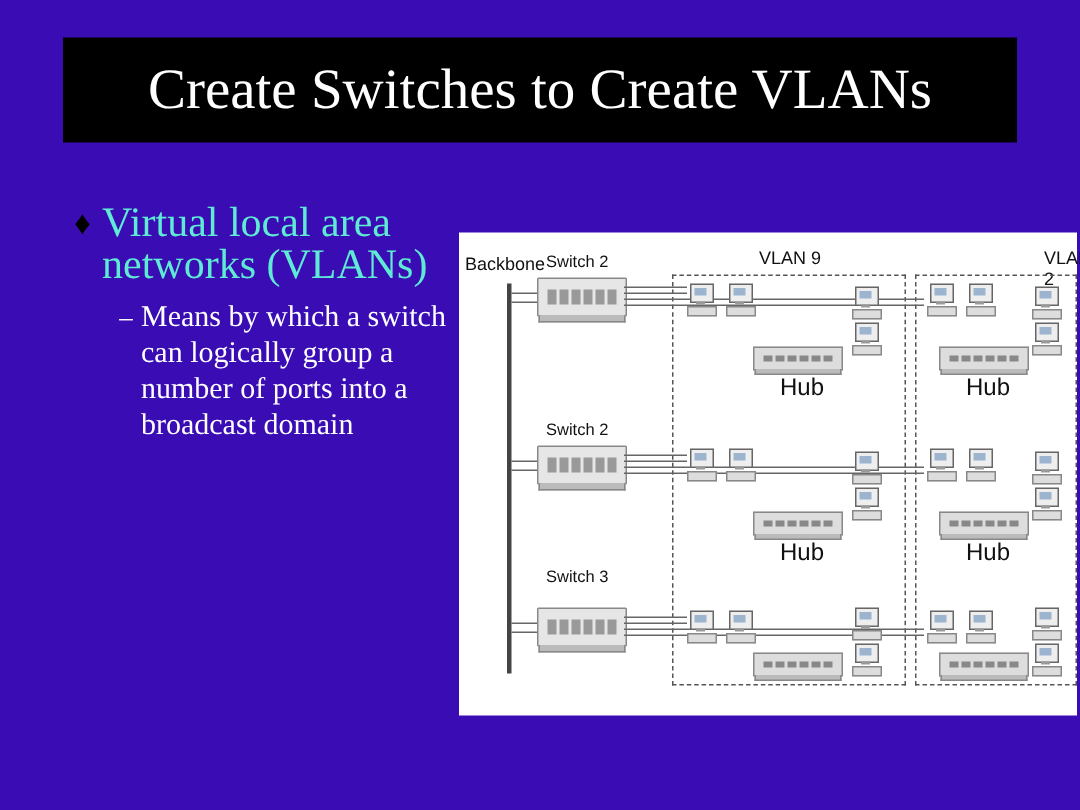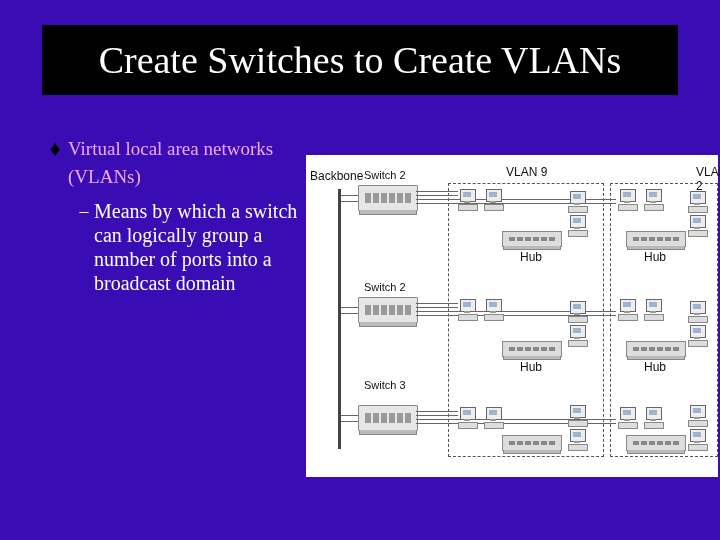--- a/index.html
+++ b/index.html
@@ -45,23 +45,23 @@
   .bullet-marker {
     width: 26px;
     flex: 0 0 26px;
     font-size: 22px;
     line-height: 28px;
     text-align: center;
     color: #000;
     font-family: Arial, sans-serif;
   }
   .bullet-text {
-    font-size: 19px;
+    font-size: 28px;
     line-height: 28px;
-    color: #f0abfc;
+    color: #5eead4;
   }
   .sub-row {
     display: flex;
     align-items: flex-start;
     margin-top: 8px;
     margin-left: 32px;
   }
   .sub-marker {
     width: 20px;
     flex: 0 0 20px;
@@ -87,21 +87,21 @@
   .d-label {
     position: absolute;
     font-family: Arial, Helvetica, sans-serif;
     font-size: 12px;
     color: #111;
   }
   .d-small {
     font-size: 11px;
   }
   .d-tiny {
-    font-size: 12px;
+    font-size: 16px;
   }
   .dashbox {
     position: absolute;
     border: 1.5px dashed #555;
   }
   .backbone {
     position: absolute;
     left: 32px;
     top: 34px;
     width: 3px;

